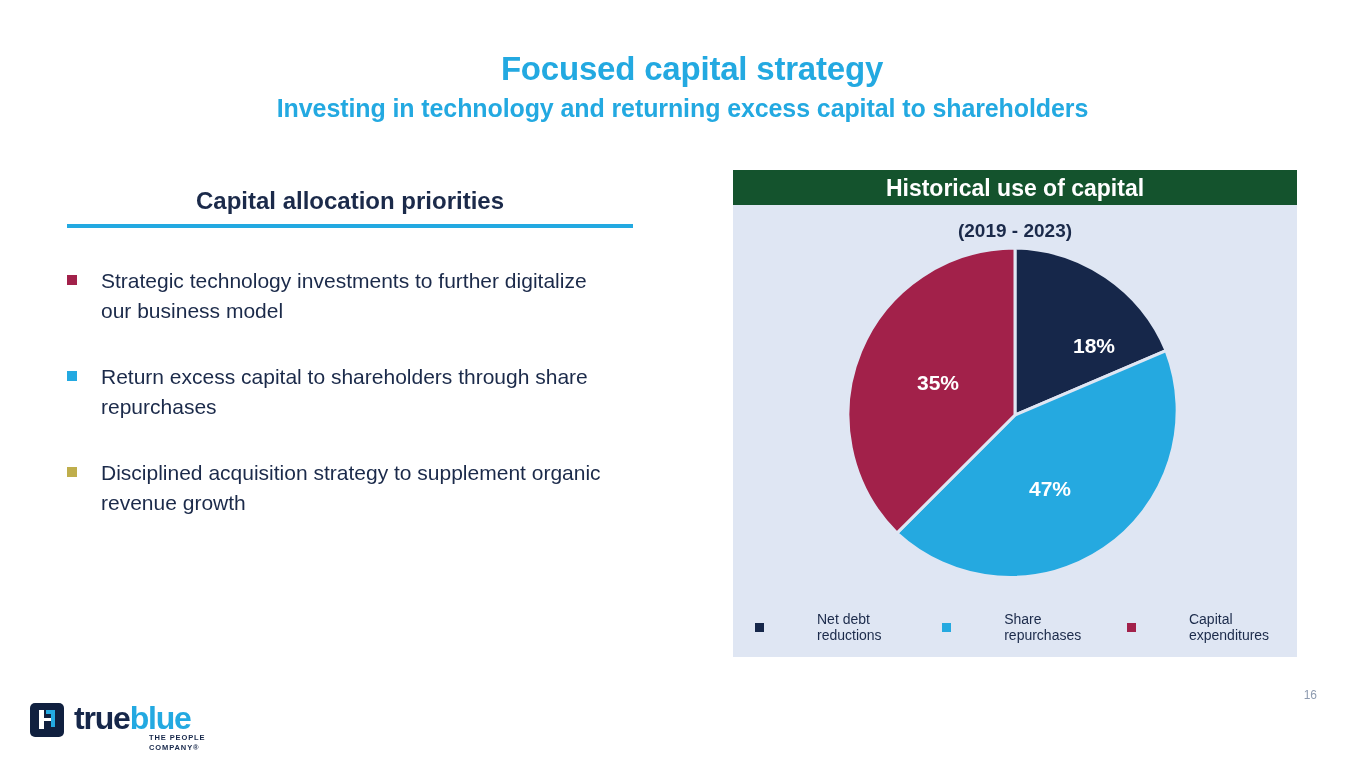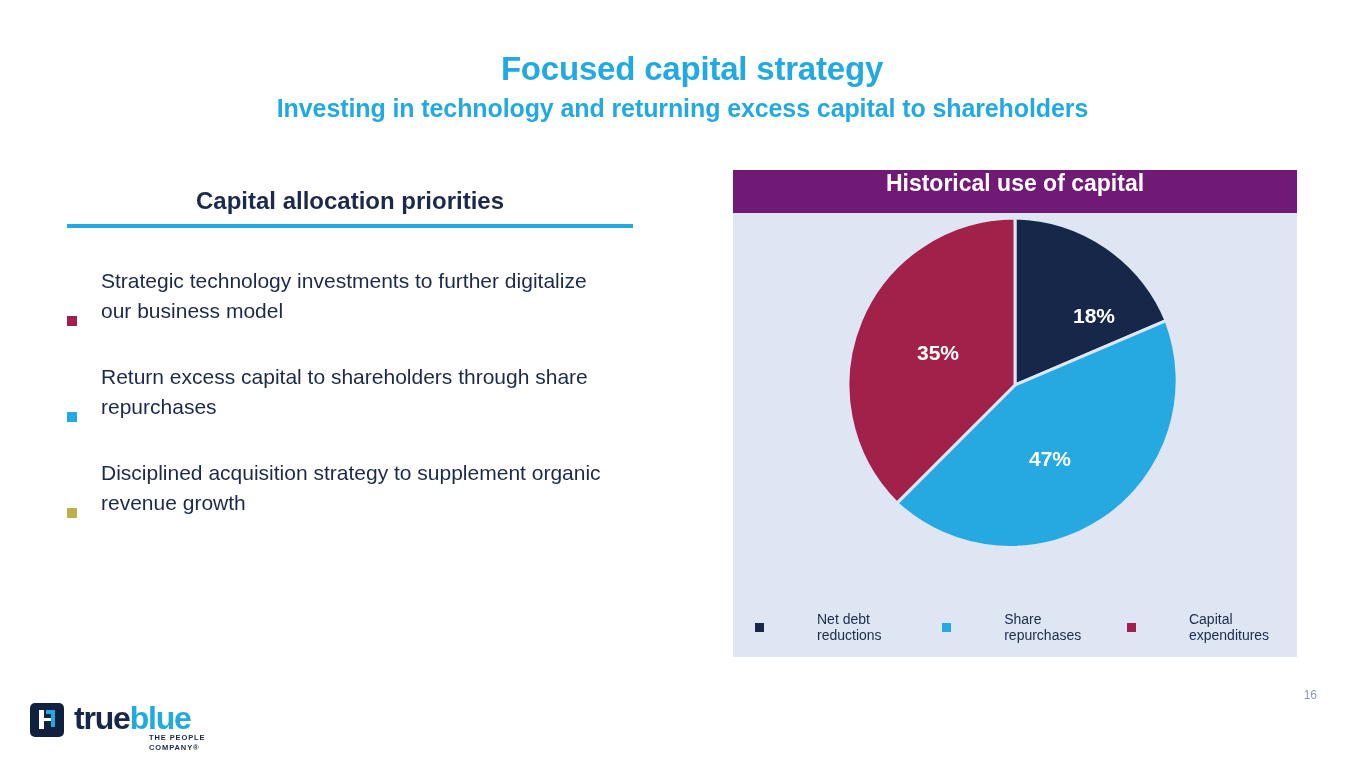--- a/index.html
+++ b/index.html
@@ -29,21 +29,21 @@
   .left-col{position:absolute;left:67px;top:186px;width:566px;}
   .left-heading{
     font-size:24px;font-weight:bold;color:#1B2A4A;
     text-align:center;line-height:30px;
   }
   .left-rule{
     margin-top:8px;height:4px;width:566px;background:#23A9E1;
   }
   .bullets{margin-top:38px;}
   .bullet{
-    display:flex;align-items:flex-end;
+    display:flex;align-items:flex-start;
     margin-bottom:36px;
   }
   .bullet:last-child{margin-bottom:16px;}
   .bmark{
     width:10px;height:10px;flex:0 0 10px;
     margin-top:9px;margin-right:24px;
   }
   .bmark.maroon{background:#A2214A;}
   .bmark.blue{background:#23A9E1;}
   .bmark.olive{background:#BFAE4C;}
@@ -51,22 +51,22 @@
     font-size:21px;color:#1B2A4A;line-height:30px;
     max-width:515px;
   }
 
   
   .panel{
     position:absolute;left:733px;top:170px;width:564px;height:487px;
     background:#DFE6F3;
   }
   .panel-header{
-    height:43px;background:#701a75;
-    display:flex;align-items:flex-start;justify-content:center;
+    height:35px;background:#14532d;
+    display:flex;align-items:center;justify-content:center;
   }
   .panel-header-text{
     font-size:23px;font-weight:bold;color:#ffffff;line-height:26px;
   }
   .panel-sub{
     text-align:center;font-size:19px;font-weight:bold;color:#1B2A4A;
     margin-top:14px;line-height:24px;
   }
 
   
@@ -145,20 +145,21 @@
         <span class="bmark olive"></span>
         <span class="btext">Disciplined acquisition strategy to supplement organic revenue growth</span>
       </div>
     </div>
   </div>
 
   <div class="panel">
     <div class="panel-header">
       <span class="panel-header-text">Historical use of capital</span>
     </div>
+    <div class="panel-sub">(2019 - 2023)</div>
 
     <div class="pie-wrap">
       <svg class="pie-svg" width="360" height="340" viewBox="0 0 360 340">
 
         <path d="M 180 170 L 180 3 A 167 167 0 0 1 331.1 105.6 Z" fill="#16274A" stroke="#DFE6F3" stroke-width="3"></path>
 
         <path d="M 180 170 L 331.1 105.6 A 167 167 0 0 1 61.9 288.1 Z" fill="#25A9E0" stroke="#DFE6F3" stroke-width="3"></path>
 
         <path d="M 180 170 L 61.9 288.1 A 167 167 0 0 1 180 3 Z" fill="#A2214A" stroke="#DFE6F3" stroke-width="3"></path>
       </svg>

